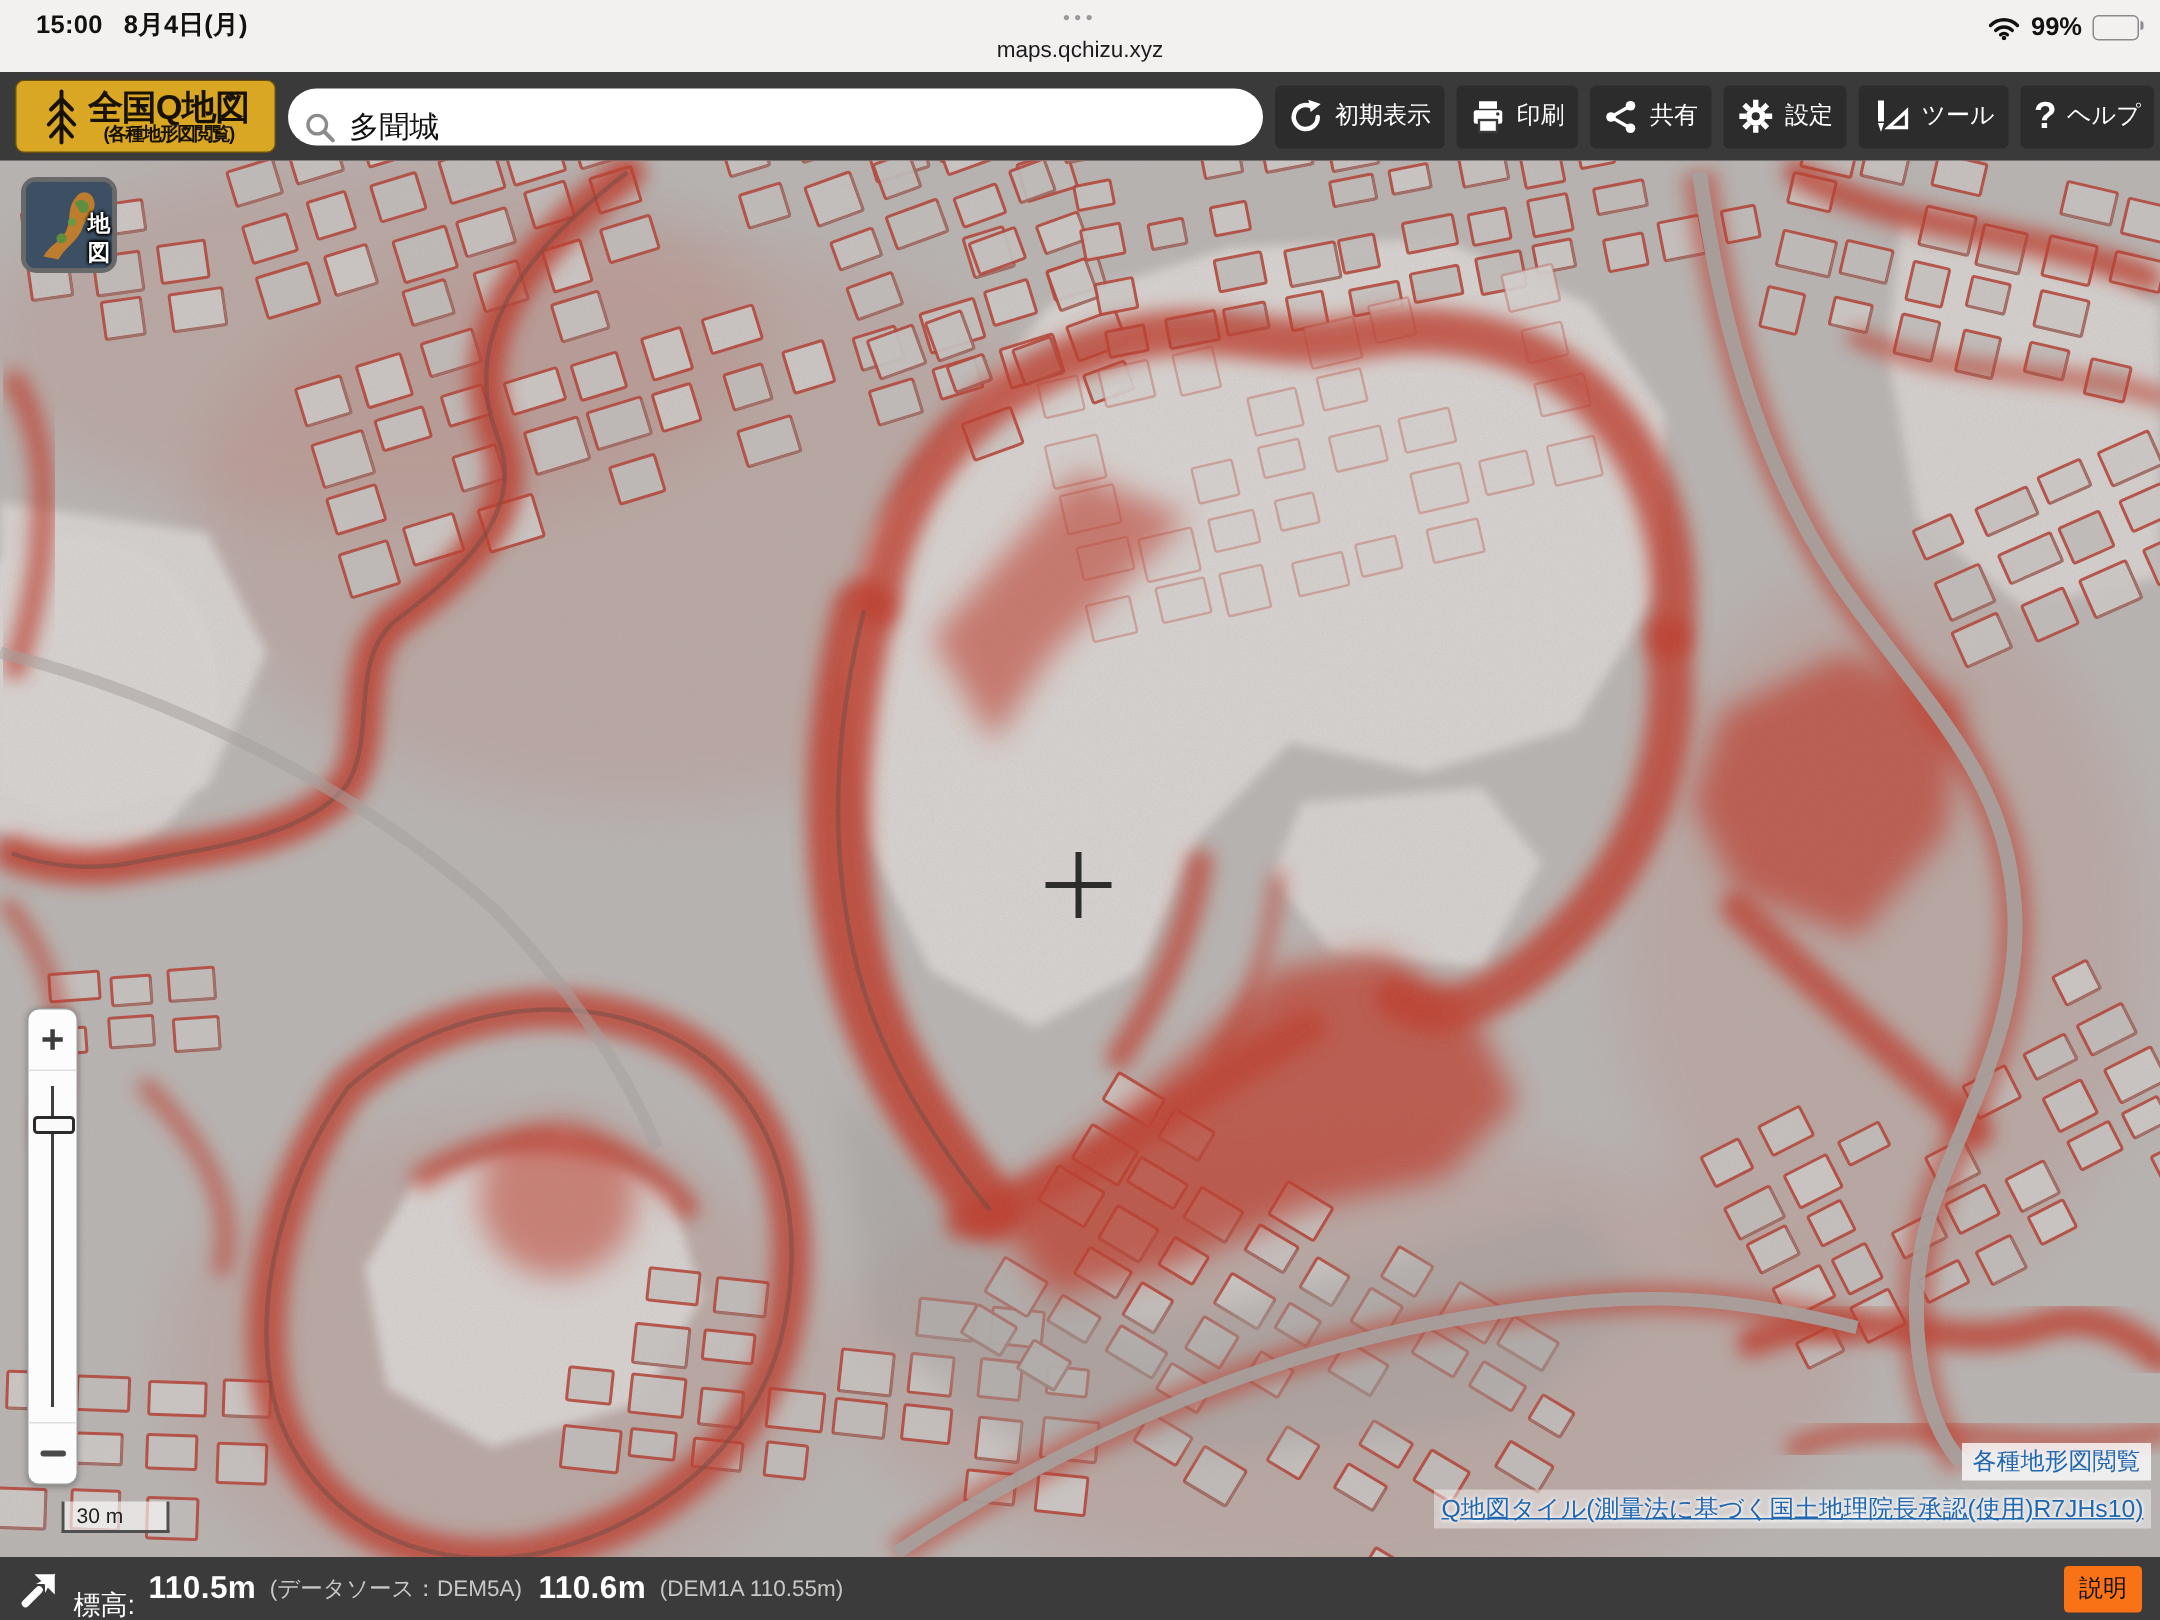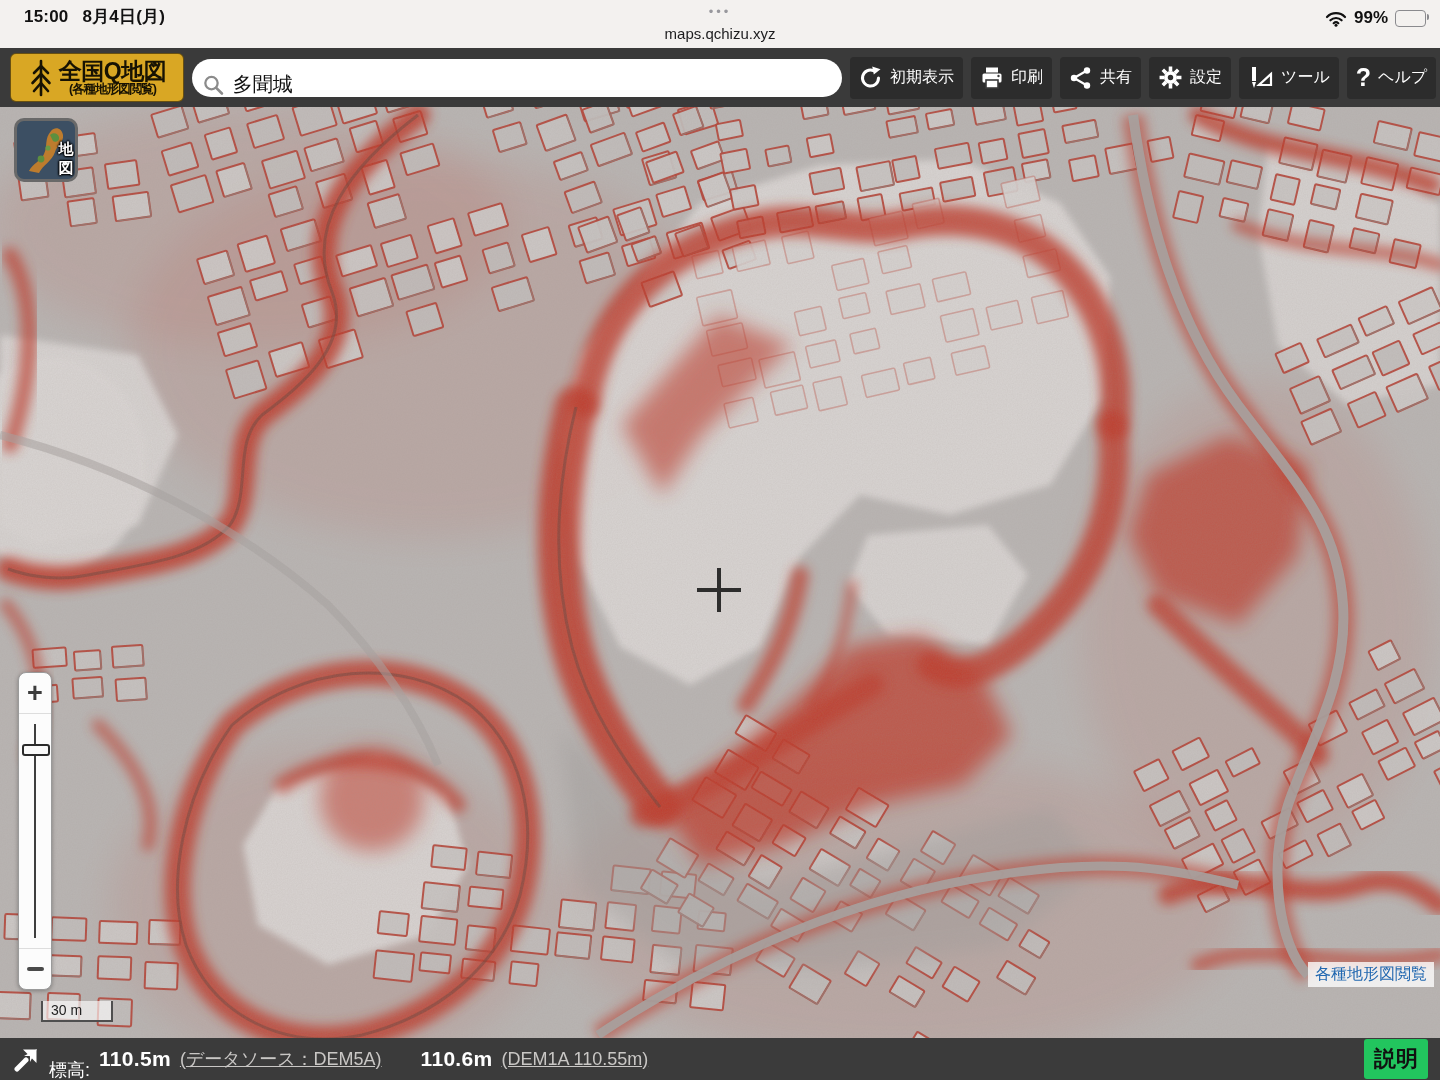--- a/index.html
+++ b/index.html
@@ -67,23 +67,23 @@
   .attr1{position:absolute;right:6px;top:855px;background:rgba(255,255,255,.78);color:#2268b0;font-size:16px;
          padding:2px 7px;cursor:pointer;}
   .attr2{position:absolute;right:6px;top:886px;background:rgba(255,255,255,.42);color:#2268b0;font-size:16.5px;
          text-decoration:underline;padding:2px 5px;text-shadow:0 0 3px #fff,0 0 3px #fff;cursor:pointer;}
 
   
   .bottom-bar{position:absolute;bottom:0;left:0;width:1440px;height:42px;background:#3b3b3b;display:flex;
               align-items:center;padding:0 12px 0 14px;box-sizing:border-box;color:#fff;gap:9px;}
   .bb-label{font-size:18px;margin-top:21px;}
   .bb-big{font-size:21px;font-weight:600;letter-spacing:.3px;}
-  .bb-small{font-size:18px;color:#c9c7c5;text-decoration:underline;}
-  .explain-btn{margin-left:auto;background:#22c55e;color:#111;border-radius:3px;padding:5px 10px;font-size:22px;
-              font-weight:700;cursor:pointer;}
+  .bb-small{font-size:15px;color:#c9c7c5;}
+  .explain-btn{margin-left:auto;background:#f97316;color:#111;border-radius:3px;padding:5px 10px;font-size:16px;
+              font-weight:400;cursor:pointer;}
 </style>
 </head>
 <body>
 
 <div class="status-bar">
   <div class="sb-left">
     <span>15:00</span><span class="sb-date">8月4日(月)</span>
   </div>
   <div class="sb-dots">•••</div>
   <div class="sb-url">maps.qchizu.xyz</div>
@@ -750,28 +750,29 @@
       <div class="z-handle"></div>
     </div>
     <div class="z-minus">
       <div class="z-minus-bar"></div>
     </div>
   </div>
 
   <div class="scale">30 m</div>
 
   <div class="attr1">各種地形図閲覧</div>
+  <div class="attr2">Q地図タイル(測量法に基づく国土地理院長承認(使用)R7JHs10)</div>
 </div>
 
 <div class="bottom-bar">
   <svg width="26" height="26" viewBox="0 0 26 26">
     <path d="M4 22 L15 11 L15 18 L22 4 L8 11 L15 11" fill="none"></path>
     <polygon points="3,23 16,10 16,16 23,3 10,10 16,10" fill="#fff" transform="rotate(0 13 13)"></polygon>
     <path d="M3 23 L12 14" stroke="#fff" stroke-width="5" stroke-linecap="round"></path>
     <polygon points="9,3.5 22.5,3.5 22.5,17" fill="#fff"></polygon>
   </svg>
   <span class="bb-label">標高:</span>
   <span class="bb-big">110.5m</span>
   <span class="bb-small">(データソース：DEM5A)</span>
-  <span class="bb-big" style="margin-left:30px">110.6m</span>
+  <span class="bb-big" style="margin-left:2px">110.6m</span>
   <span class="bb-small">(DEM1A 110.55m)</span>
   <div class="explain-btn">説明</div>
 </div>
 
 </body></html>

